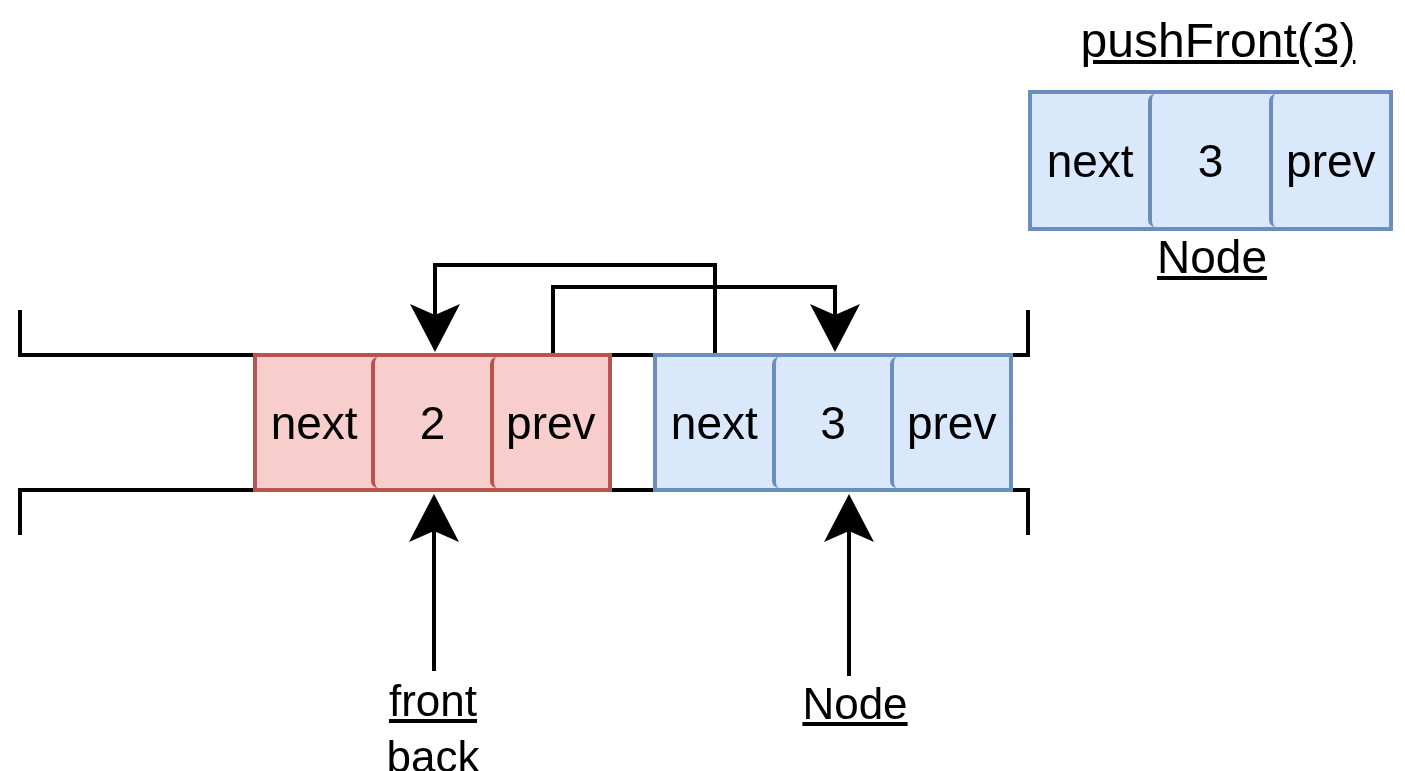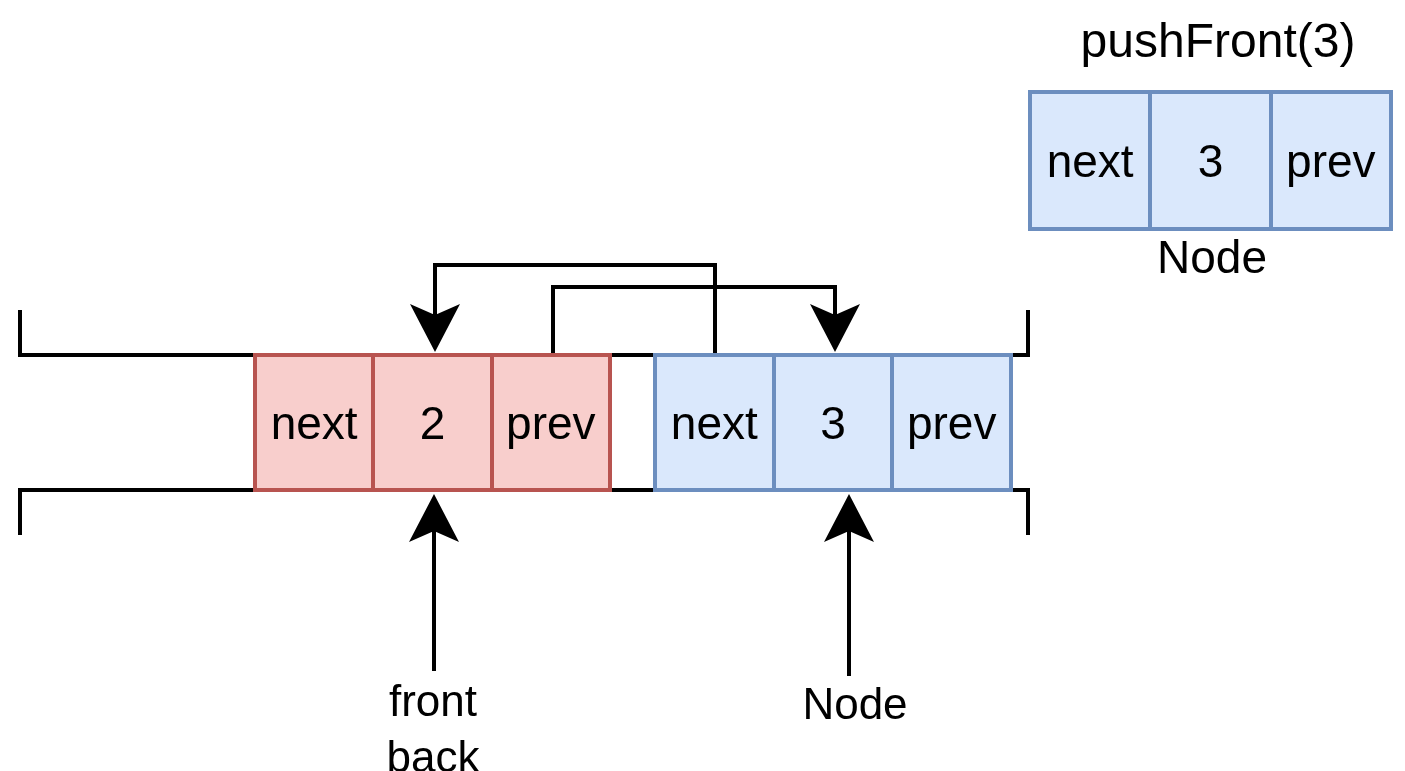--- a/index.html
+++ b/index.html
@@ -46,31 +46,33 @@
   .node.blue { background: var(--blue_fill, #dae8fc); border: 4px solid var(--blue_stroke, #6c8ebf); }
   .cell {
     flex: 1 1 0;
     display: flex;
     align-items: center;
     justify-content: center;
     font-size: 46px;
     line-height: 1;
     color: var(--text, #000);
     white-space: nowrap;
+    border-radius: 7px;
   }
   .node.red  .cell + .cell { border-left: 4px solid var(--red_stroke, #b85450); }
   .node.blue .cell + .cell { border-left: 4px solid var(--blue_stroke, #6c8ebf); }
 
   .label {
     position: absolute;
     transform: translateX(-50%);
     line-height: 1.05;
     white-space: nowrap;
     color: var(--text, #000);
     text-align: center;
+    text-decoration: underline;
   }
   .title-label   { font-size: 48px; }
   .caption-label { font-size: 46px; }
   .pointer-label { font-size: 44px; }
 
   #op-title        { left: 1218px; top: 16px; }
   #detail-node     { left: 1028px; top: 90px; width: 365px; height: 141px; }
   #detail-caption  { left: 1212px; top: 233px; }
   #red-node        { left: 253px;  top: 353px; width: 359px; height: 139px; }
   #blue-node       { left: 653px;  top: 353px; width: 360px; height: 139px; }

